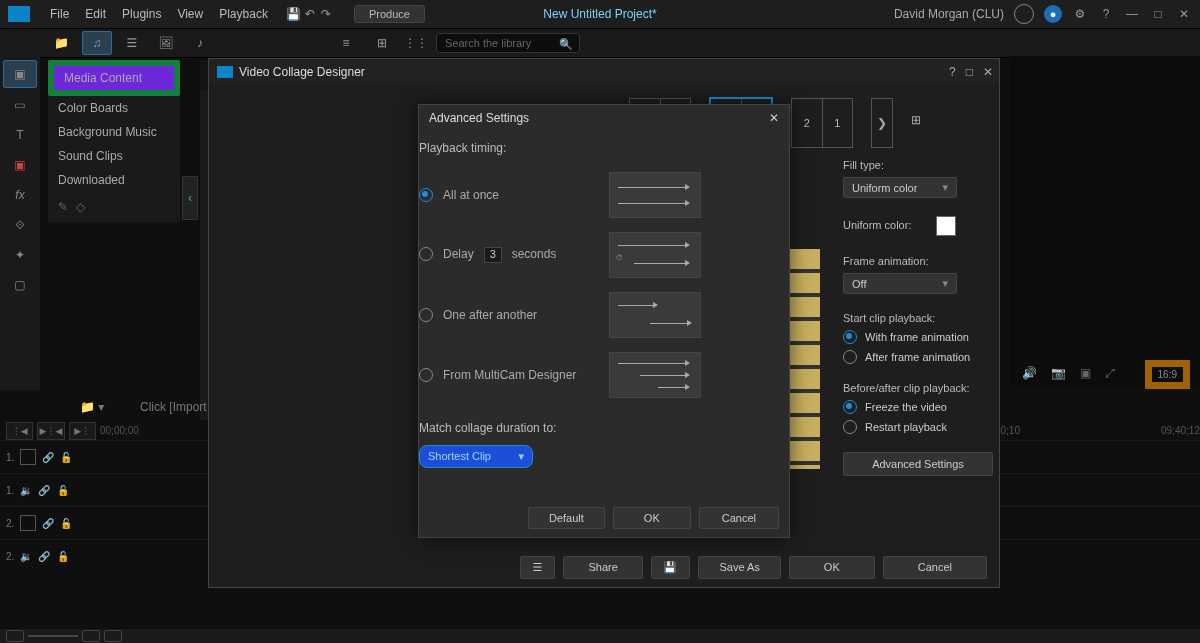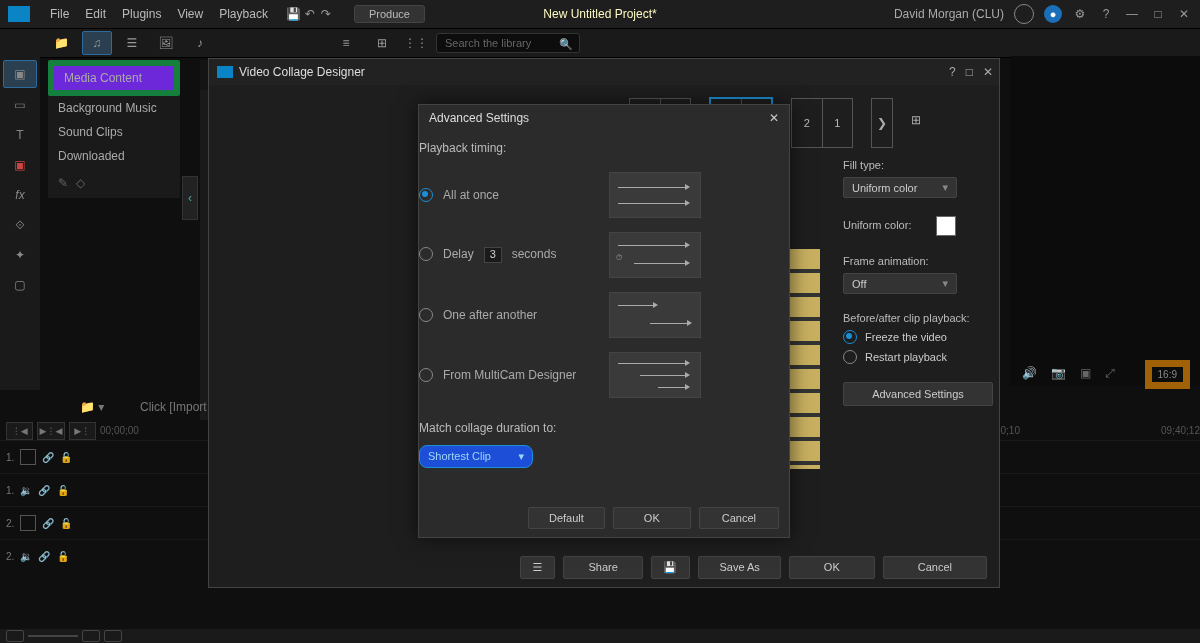--- a/index.html
+++ b/index.html
@@ -1,19 +1,19 @@
 <!DOCTYPE html>
 <html><head>
 <meta charset="utf-8">
 <style>
 html,body{margin:0;padding:0;width:1200px;height:643px;background:#0f0f0f;font-family:"Segoe UI",Arial,sans-serif;font-size:12px;color:#aaa;overflow:hidden;position:relative}
 .topbar{height:28px;background:#1e1e1e;display:flex;align-items:center;padding:0 8px;border-bottom:1px solid #000}
 .topbar .logo{width:22px;height:16px;background:#0a84c4;margin-right:12px}
 .topbar .menu-item{padding:0 8px;color:#bbb;cursor:pointer}
-.topbar .title{position:absolute;left:50%;transform:translateX(-50%);color:#fef9c3}
+.topbar .title{position:absolute;left:50%;transform:translateX(-50%);color:#7dd3fc}
 .topbar .right{margin-left:auto;display:flex;align-items:center;gap:10px}
 .topbar .icon{width:16px;height:16px;display:flex;align-items:center;justify-content:center;color:#999}
 .produce-btn{background:#333;border:1px solid #444;border-radius:3px;padding:2px 14px;margin-left:20px;color:#bbb;font-size:11px}
 .blue-dot{width:18px;height:18px;background:#1b6fb8;border-radius:50%;display:flex;align-items:center;justify-content:center;color:#fff;font-size:11px}
 .avatar-circle{width:18px;height:18px;border:1.5px solid #888;border-radius:50%}
 .toolbar-row{height:28px;background:#1a1a1a;display:flex;align-items:center;padding-left:48px;gap:6px;border-bottom:1px solid #000}
 .tool-btn{width:28px;height:22px;display:flex;align-items:center;justify-content:center;border-radius:2px;color:#999}
 .tool-btn.active{background:#2a4050;border:1px solid #2d6a9e}
 .search-box{margin-left:auto;margin-right:620px;background:#0d0d0d;border:1px solid #333;border-radius:3px;padding:3px 24px 3px 8px;width:110px;color:#666;font-size:11px;position:relative}
 .search-box .mag{position:absolute;right:6px;top:4px}
@@ -156,20 +156,21 @@
   <div class="rail-btn">
       <i>fx</i>
     </div>
   <div class="rail-btn">⟐</div>
   <div class="rail-btn">✦</div>
   <div class="rail-btn">▢</div>
 </div>
 
 <div class="lib-panel">
   <div class="lib-item active">Media Content</div>
+  <div class="lib-item">Color Boards</div>
   <div class="lib-item">Background Music</div>
   <div class="lib-item">Sound Clips</div>
   <div class="lib-item">Downloaded</div>
   <div class="lib-tools">
     <span>✎</span>
     <span>◇</span>
   </div>
 </div>
 
 <div class="collapse-handle">‹</div>
@@ -314,20 +315,31 @@
       <span class="opt-label" style="display:inline-block;width:90px">Uniform color:</span>
       <span class="color-swatch"></span>
     </div>
     <div class="opt-group">
       <div class="opt-label">Frame animation:</div>
       <div class="combo" style="width:96px">
           <span>Off</span>
         </div>
     </div>
     <div class="opt-group">
+      <div class="opt-label">Start clip playback:</div>
+      <div class="radio-row">
+          <span class="radio on"></span>
+          <span>With frame animation</span>
+        </div>
+      <div class="radio-row">
+          <span class="radio"></span>
+          <span>After frame animation</span>
+        </div>
+    </div>
+    <div class="opt-group">
       <div class="opt-label">Before/after clip playback:</div>
       <div class="radio-row">
           <span class="radio on"></span>
           <span>Freeze the video</span>
         </div>
       <div class="radio-row">
           <span class="radio"></span>
           <span>Restart playback</span>
         </div>
     </div>

